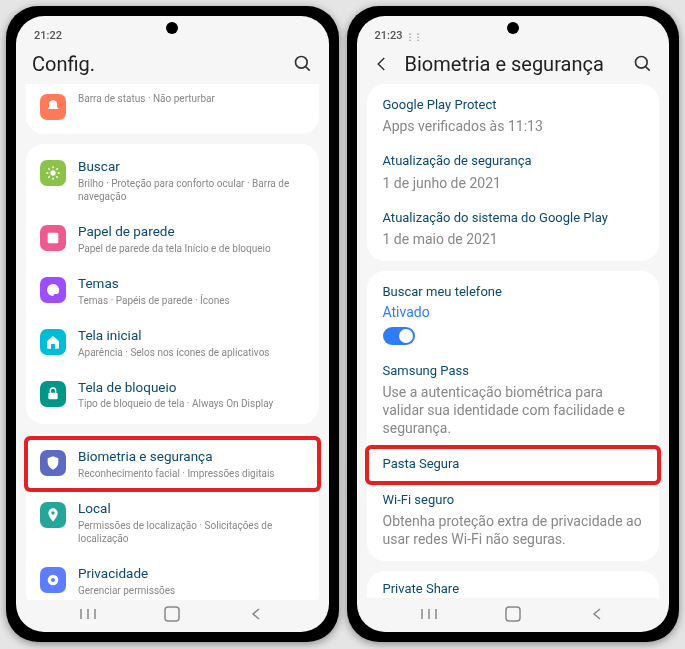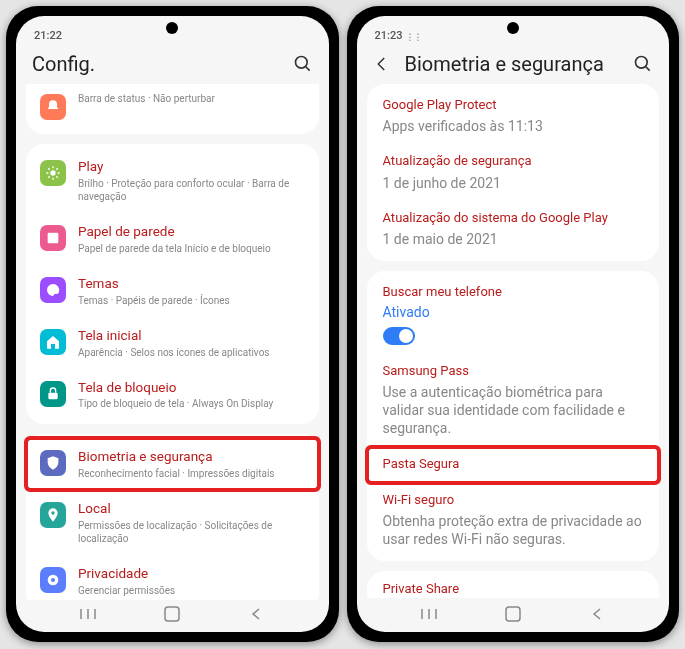--- a/index.html
+++ b/index.html
@@ -97,21 +97,21 @@
     flex-shrink: 0;
     display: flex;
     align-items: center;
     justify-content: center;
     margin-top: 2px;
   }
   .iconbox svg { width: 16px; height: 16px; }
   .rowtext { flex: 1; min-width: 0; }
   .rowtitle {
     font-size: 13.5px;
-    color: #b91c1c;
+    color: #0c4a6e;
     line-height: 1.25;
     margin-bottom: 2px;
   }
   .rowsub {
     font-size: 10px;
     color: #888;
     line-height: 1.3;
   }
   .rowsub.blue { color: #2e7cf6; }
   .card2 .row { padding: 9px 16px; flex-direction: column; align-items: stretch; gap: 2px; }
@@ -207,21 +207,21 @@
                   <line x1="2" y1="12" x2="5" y2="12"></line>
                   <line x1="19" y1="12" x2="22" y2="12"></line>
                   <line x1="5" y1="5" x2="7" y2="7"></line>
                   <line x1="17" y1="17" x2="19" y2="19"></line>
                   <line x1="5" y1="19" x2="7" y2="17"></line>
                   <line x1="17" y1="7" x2="19" y2="5"></line>
                 </g>
               </svg>
           </div>
           <div class="rowtext">
-            <div class="rowtitle">Play</div>
+            <div class="rowtitle">Buscar</div>
             <div class="rowsub">Brilho  ·  Proteção para conforto ocular  ·  Barra de navegação</div>
           </div>
         </div>
         <div class="row">
           <div class="iconbox" style="background:#ec5a8f">
             <svg viewBox="0 0 24 24" fill="#fff">
                 <rect x="4" y="4" width="16" height="16" rx="2"></rect>
               </svg>
           </div>
           <div class="rowtext">

